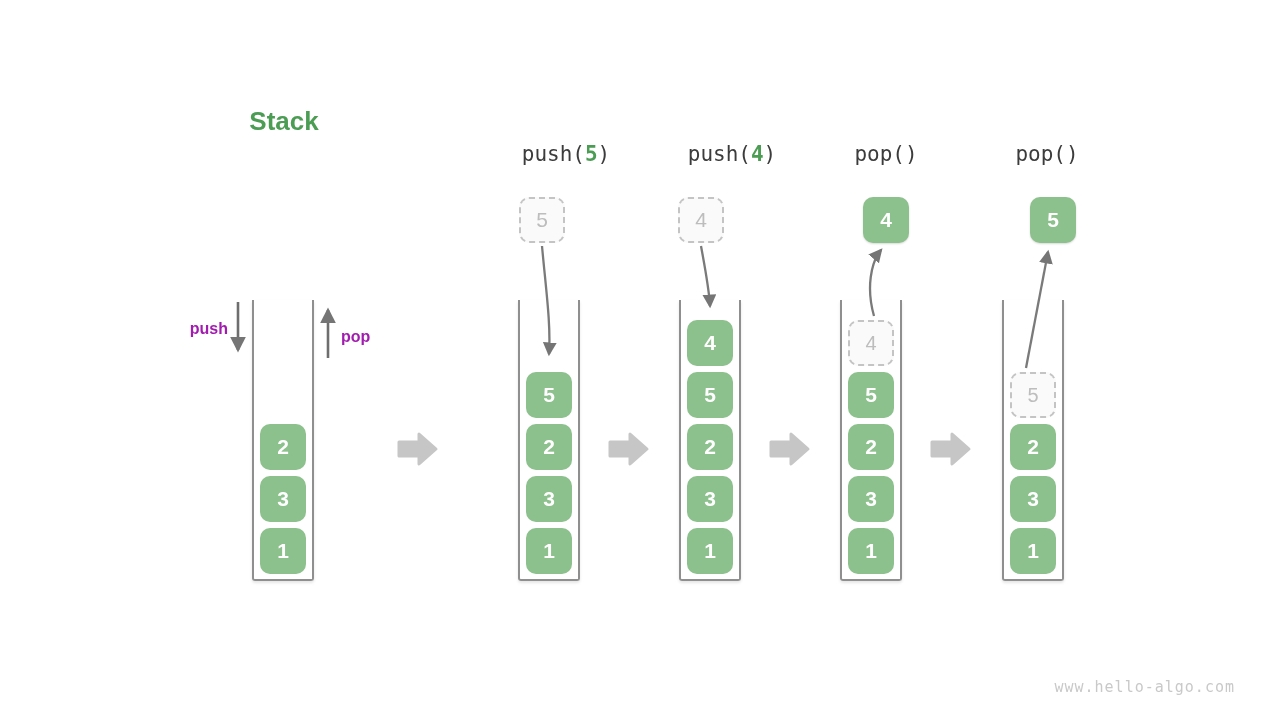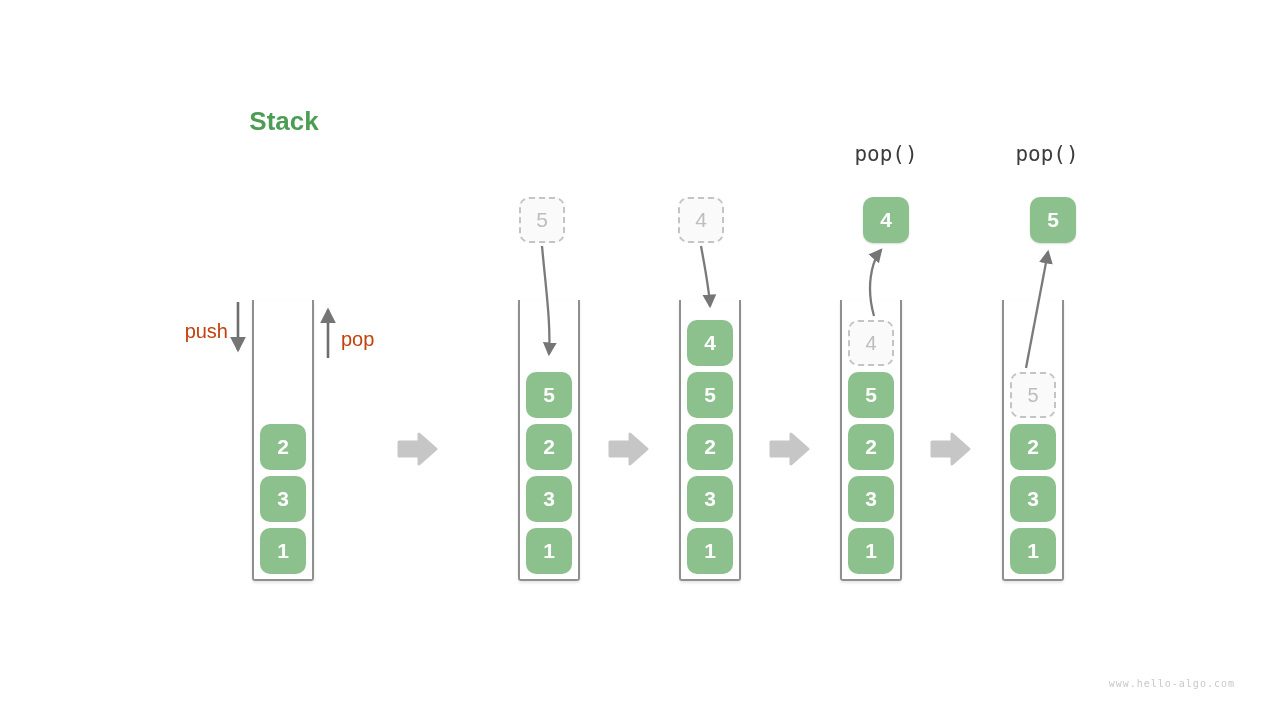--- a/index.html
+++ b/index.html
@@ -3,59 +3,65 @@
 <meta charset="utf-8">
 <style>
   html,body{margin:0;padding:0;background:#ffffff;}
   .canvas{position:relative;width:1280px;height:696px;background:#ffffff;overflow:hidden;
           font-family:"Liberation Sans",sans-serif;}
 
   .abs{position:absolute;}
 
   .title{font-size:26px;font-weight:bold;color:#4C9D54;text-align:center;width:200px;}
   .side-label{font-size:20px;font-weight:bold;color:#3C3C3C;text-align:center;width:240px;}
-  .pp-label{font-size:20px;font-weight:normal;color:#c2410c;}
+  .pp-label{font-size:16px;font-weight:bold;color:#a21caf;}
 
   .op{font-family:"DejaVu Sans Mono",monospace;font-size:21px;color:#3C3C3C;
       width:160px;text-align:center;white-space:nowrap;}
   .op .num{color:#4C9D54;font-weight:bold;}
 
   .container{position:absolute;top:300px;width:62px;height:281px;box-sizing:border-box;
              border-left:2px solid #8F8F8F;border-right:2px solid #8F8F8F;
              border-bottom:2px solid #8F8F8F;border-radius:0 0 3px 3px;
              box-shadow:0 2px 3px rgba(0,0,0,0.10);}
 
   .cell{position:absolute;left:6px;width:46px;height:46px;box-sizing:border-box;
         background:#8CC08C;border-radius:10px;color:#ffffff;font-weight:bold;font-size:21px;
         display:flex;align-items:center;justify-content:center;}
   .ghost{background:#FAFAFA;border:2px dashed #C4C4C4;color:#BDBDBD;font-weight:normal;font-size:20px;}
 
   .float-box{position:absolute;width:46px;height:46px;box-sizing:border-box;border-radius:10px;
              display:flex;align-items:center;justify-content:center;font-size:21px;}
   .float-solid{background:#8CC08C;color:#ffffff;font-weight:bold;box-shadow:0 1px 2px rgba(0,0,0,0.15);}
   .float-ghost{background:#FAFAFA;border:2px dashed #C4C4C4;color:#BDBDBD;}
 
-  .watermark{font-family:"DejaVu Sans Mono",monospace;font-size:10px;color:#C9C9C9;
+  .watermark{font-family:"DejaVu Sans Mono",monospace;font-size:15px;color:#C9C9C9;
              letter-spacing:1px;}
 
   svg.overlay{position:absolute;left:0;top:0;pointer-events:none;}
 </style>
 </head>
 <body>
 
 <div class="canvas">
 
   <div class="abs title" style="left:184px;top:106px">Stack</div>
 
 
 
   <div class="abs pp-label" style="left:150px;top:320px;width:78px;text-align:right">push</div>
 
   <div class="abs pp-label" style="left:341px;top:328px">pop</div>
 
+  <div class="abs op" style="left:486px;top:142px">
+    <span>push(</span><span class="num">5</span><span>)</span>
+  </div>
+  <div class="abs op" style="left:652px;top:142px">
+    <span>push(</span><span class="num">4</span><span>)</span>
+  </div>
   <div class="abs op" style="left:806px;top:142px">
     <span>pop()</span><span class="num"></span><span></span>
   </div>
   <div class="abs op" style="left:967px;top:142px">
     <span>pop()</span><span class="num"></span><span></span>
   </div>
 
   <div class="float-box float-ghost" style="left:519px;top:197px">5</div>
   <div class="float-box float-ghost" style="left:678px;top:197px">4</div>
   <div class="float-box float-solid" style="left:863px;top:197px">4</div>

